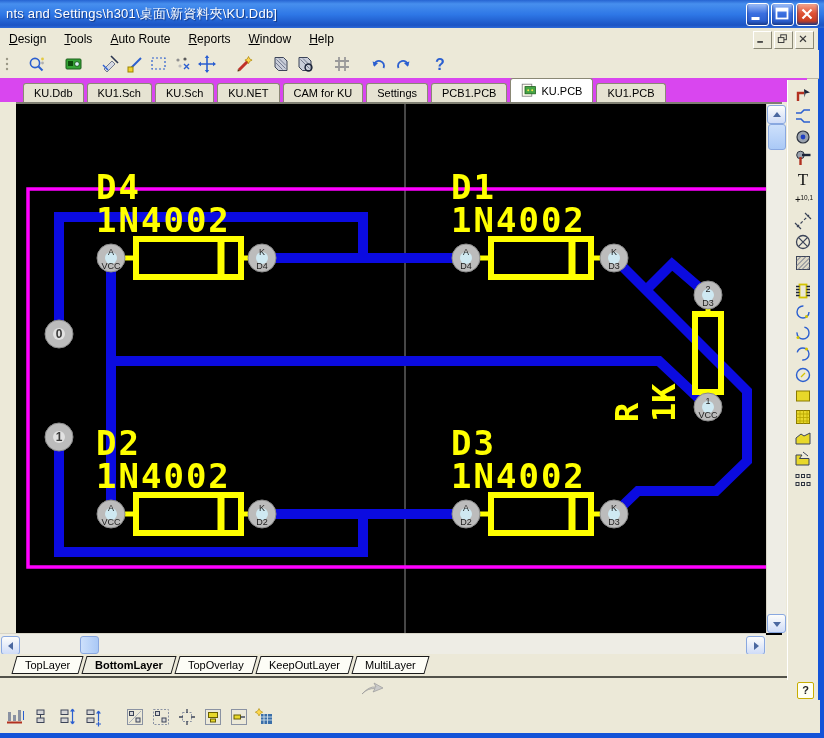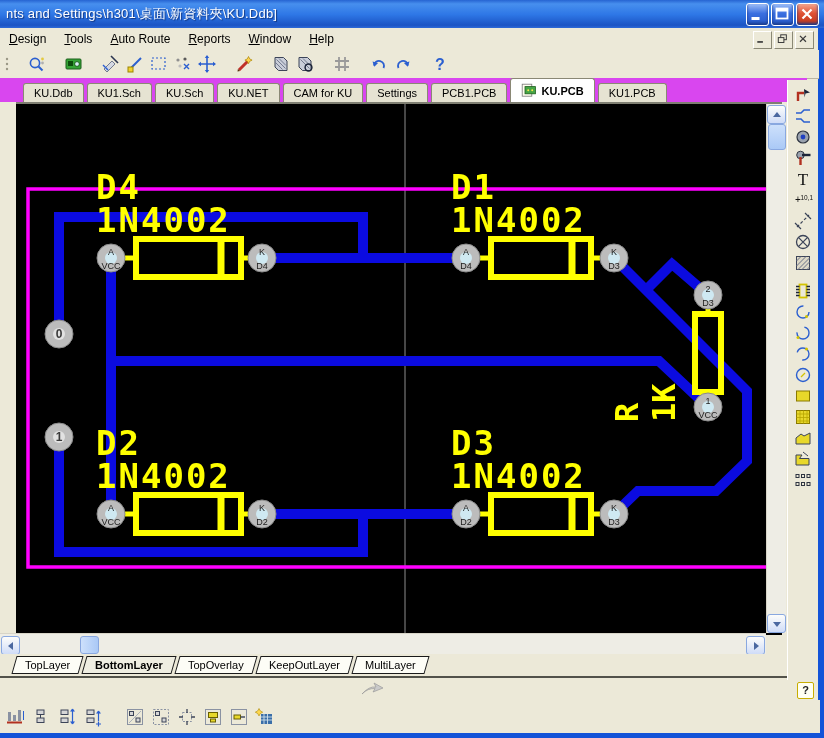--- a/index.html
+++ b/index.html
@@ -23,21 +23,21 @@
   .mdi-btn{width:17px;height:16px;margin-left:2px;background:#ece9d8;display:inline-block;
     border:1px solid;border-color:#fff #8a8875 #8a8875 #fff}
   .mdi-btn svg{width:15px;height:14px}
   .toolbar{position:absolute;left:0;top:50px;width:818px;height:28px;background:#ece9d8;
     border-bottom:1px solid #b8b4a2;display:flex;align-items:center;padding-left:1px}
   .tb-btn{width:24px;height:24px;display:inline-flex;align-items:center;justify-content:center}
   .tb-gap{width:13px;height:22px;display:inline-block}
   .doctabs{position:absolute;left:0;top:78px;width:787px;height:24px;background:#d946ef;display:flex;align-items:flex-end;padding-left:20px}
   .doc-tab{display:inline-flex;align-items:center;padding:3px 10px 3px;margin-left:3px;font-size:11px;
     border:1px solid #8a8875;border-bottom:none;border-radius:3px 3px 0 0;background:#e6e3d2;white-space:nowrap}
-  .doc-tab.active{background:#fff;font-weight:bold;padding-top:4px}
+  .doc-tab.active{background:#fff;font-weight:normal;padding-top:4px}
   .dt-icon{margin-right:4px;display:inline-flex}
   .dt-icon svg{width:16px;height:16px}
   
   .canvas-wrap{position:absolute;left:16px;top:102px;width:766px;height:531px;background:#000;border-top:2px solid #7f7f72}
   
   .vscroll{position:absolute;left:766px;top:104px;width:19px;height:529px;background:#eeede5;border-left:1px solid #d8d5c8}
   .hscroll{position:absolute;left:0;top:633px;width:766px;height:21px;background:#eeede5;border-top:1px solid #d8d5c8}
   .sb-btn{position:absolute;width:17px;height:17px;border:1px solid #89a8e0;border-radius:3px;
     background:linear-gradient(#fdfdfb,#cfdcf8);display:flex;align-items:center;justify-content:center}
   .sb-thumb{position:absolute;border:1px solid #89a8e0;border-radius:3px;background:linear-gradient(90deg,#cde0fb,#aac9f6)}

